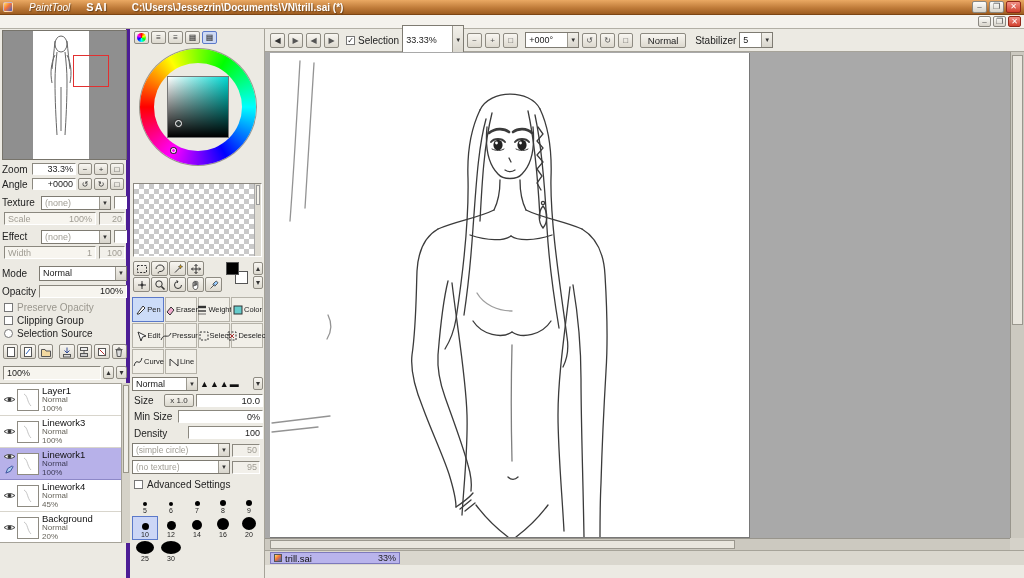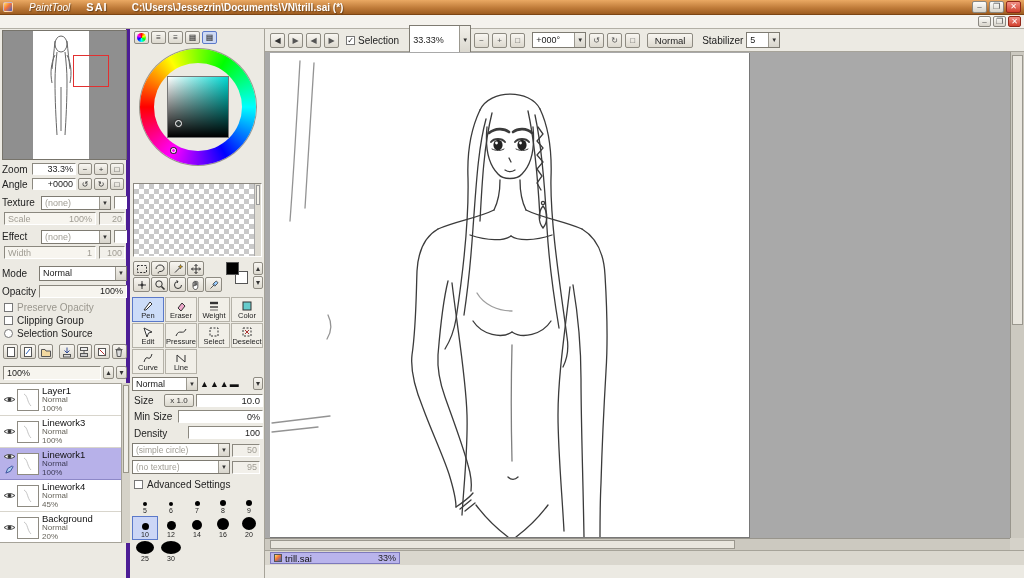--- a/index.html
+++ b/index.html
@@ -87,21 +87,21 @@
   .scratch{position:absolute;left:3px;top:154px;width:129px;height:74px;border:1px solid;border-color:#8b887f #fff #fff #8b887f}
   .scratch-sb{position:absolute;right:0;top:0;width:7px;height:100%;background:#dedbd2;border-left:1px solid #aaa}
   .scratch-sb .thumb{position:absolute;left:1px;top:1px;width:4px;height:20px;background:#f4f2ea;border:1px solid #999}
 
   .tbtn{width:17px;height:15px;background:linear-gradient(#f8f6f1,#ddd9cf);border:1px solid #8e8b82;border-radius:2px;
     display:flex;align-items:center;justify-content:center}
   .tbtn svg{display:block}
 
   
   .slots{position:absolute;left:2px;top:268px;width:132px;display:grid;grid-template-columns:repeat(4,32px);grid-auto-rows:25px;gap:1px}
-  .slot{border:1px solid #b5b2a8;background:#f1efe8;display:flex;flex-direction:column;align-items:center;justify-content:center;gap:0}
+  .slot{border:1px solid #b5b2a8;background:#f1efe8;display:flex;flex-direction:row;align-items:center;justify-content:center;gap:0}
   .slot.sel{background:#ccdcf8;border-color:#5b79c9}
   .slot-icon{height:12px;display:flex;align-items:center}
   .slot-label{font-size:7.5px;line-height:8px;color:#222}
 
   
   .size-grid{position:absolute;left:2px;top:463px;width:132px;display:grid;grid-template-columns:repeat(5,26px);grid-auto-rows:24px}
   .size-cell{display:flex;flex-direction:column;align-items:center;justify-content:flex-end;padding-bottom:1px;border:1px solid transparent}
   .size-cell.sel{background:#ccd6f6;border:1px solid #5b79c9}
   .size-dot{background:#000;border-radius:50%;margin-bottom:1px}
   .size-num{font-size:7px;line-height:7px;color:#222}
@@ -666,21 +666,21 @@
 
     <div class="cv-toolbar">
       <span class="tb-btn" style="color:#333">◀</span>
       <span class="tb-btn">▶</span>
       <span class="tb-btn">◀</span>
       <span class="tb-btn">▶</span>
       <span style="display:flex;align-items:center;gap:3px;margin-left:4px">
         <span class="chk">✓</span>
         <span class="lbl">Selection</span>
       </span>
-      <span class="dd" style="width:62px;height:31px;margin-left:7px;justify-content:flex-end">
+      <span class="dd" style="width:62px;height:31px;margin-left:0;justify-content:flex-end">
         <span>33.33%</span>
           <span class="arr">▼</span>
       </span>
       <span class="tb-btn">−</span>
       <span class="tb-btn">+</span>
       <span class="tb-btn">□</span>
       <span class="dd" style="width:54px;height:16px;margin-left:4px;justify-content:space-between">
         <span>+000°</span>
           <span class="arr">▼</span>
       </span>

